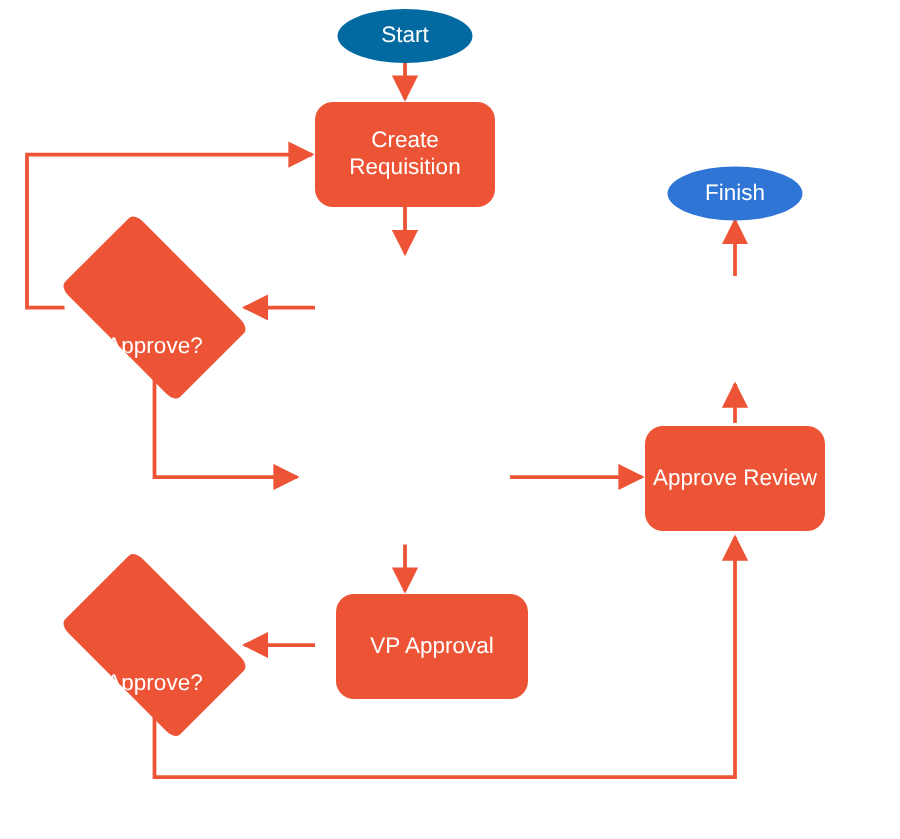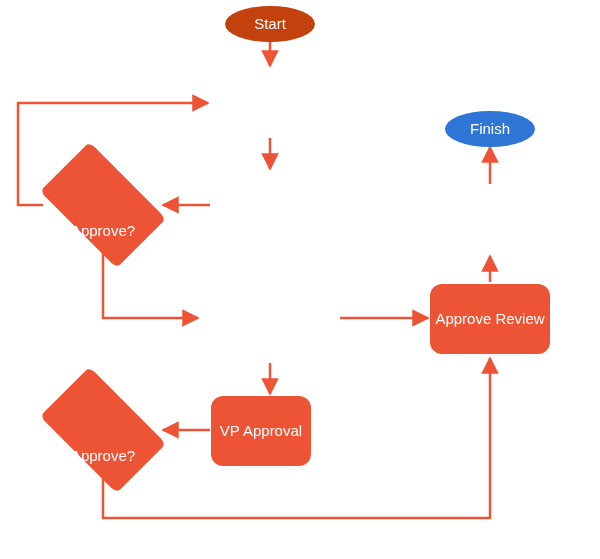--- a/index.html
+++ b/index.html
@@ -2,21 +2,21 @@
 <html><head>
 <meta charset="utf-8">
 <style>
   html,body{margin:0;padding:0}
   body{background:#fff;font-family:"Segoe UI",Arial,sans-serif;font-size:15px;color:#fff}
   .canvas{position:relative;width:600px;height:559px}
 
   .node{position:absolute;display:flex;align-items:center;justify-content:center;text-align:center;line-height:1.2}
   .rect{background:#ED5436;border-radius:12px}
   .terminator{border-radius:50%}
-  .start{background:#c2410c}
+  .start{background:#0369a1}
   .finish{background:#2E75D6}
 
   .diamond{position:absolute}
   .diamond .shape{position:absolute;inset:0;background:#ED5436;transform:rotate(45deg)}
   .diamond .lbl{position:absolute;inset:0;display:flex;align-items:flex-end;justify-content:center;text-align:center;line-height:1.2}
 
   .dia-big{width:140px;height:90px}
   .dia-big .shape{left:25px;top:0;width:90px;height:90px;border-radius:6px;transform:rotate(45deg) scaleX(1.45)}
 
   .dia-sm{width:120px;height:70px}
@@ -62,31 +62,34 @@
   </svg>
 
   <div class="node terminator start" style="left:225px;top:6px;width:90px;height:36px">
     <span>Start</span>
   </div>
 
   <div class="node terminator finish" style="left:445px;top:111px;width:90px;height:36px">
     <span>Finish</span>
   </div>
 
+  <div class="node rect" style="left:210px;top:68px;width:120px;height:70px">
+    <span>Create Requisition</span>
+  </div>
 
 
   <div class="diamond dia-sm" style="left:43px;top:170px">
     <div class="shape"></div>
     <div class="lbl">
         <span style="max-width:70px">Approve?</span>
       </div>
   </div>
 
 
-  <div class="node rect" style="left:211px;top:396px;width:100px;height:70px">
+  <div class="node rect" style="left:224px;top:396px;width:128px;height:70px">
     <span>VP Approval</span>
   </div>
 
   <div class="diamond dia-sm" style="left:43px;top:395px">
     <div class="shape"></div>
     <div class="lbl">
         <span style="max-width:70px">Approve?</span>
       </div>
   </div>
 

